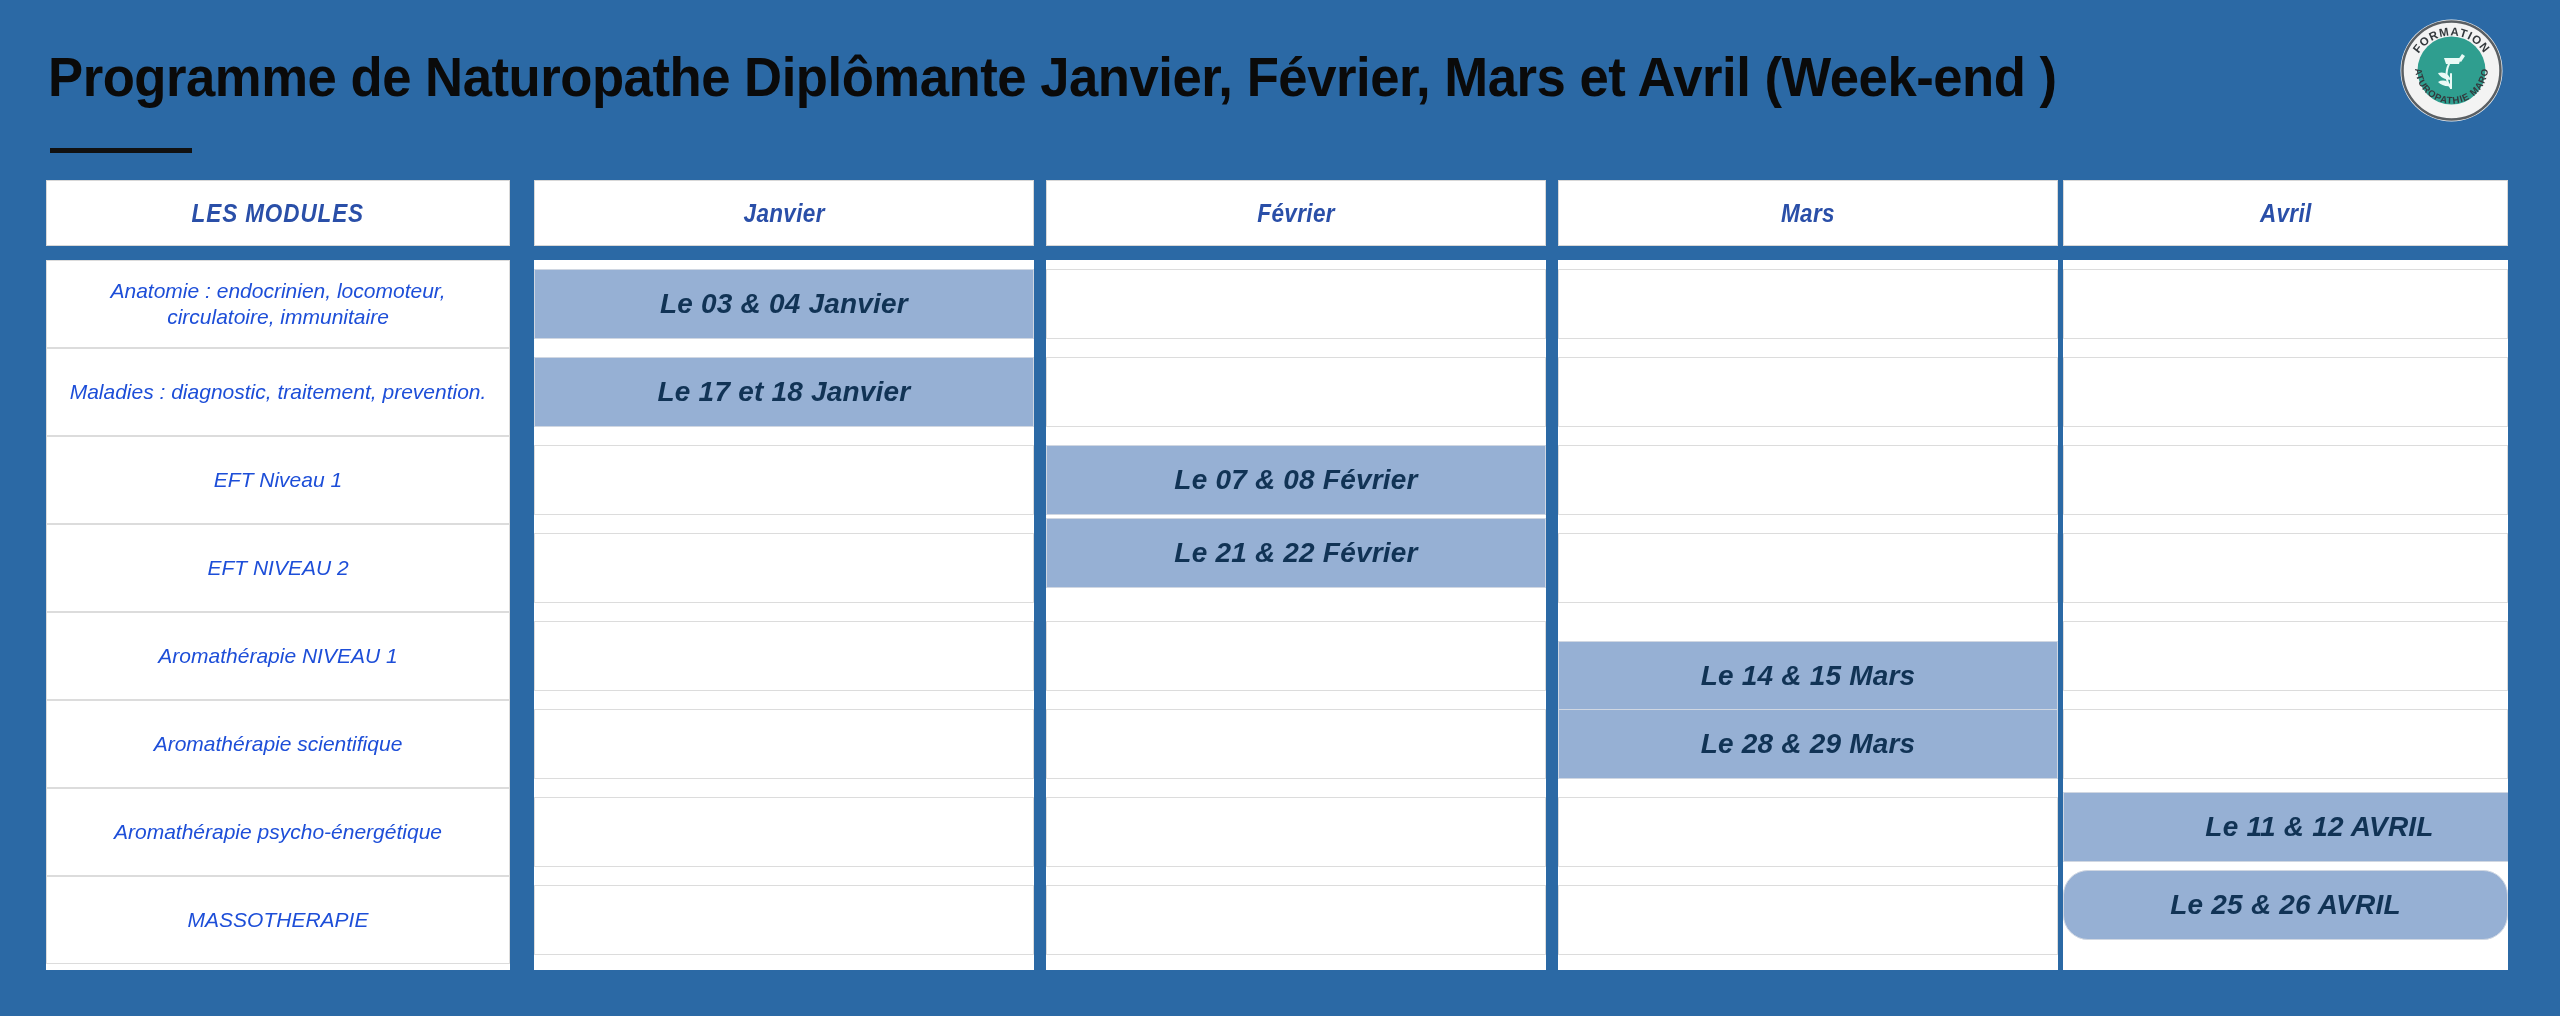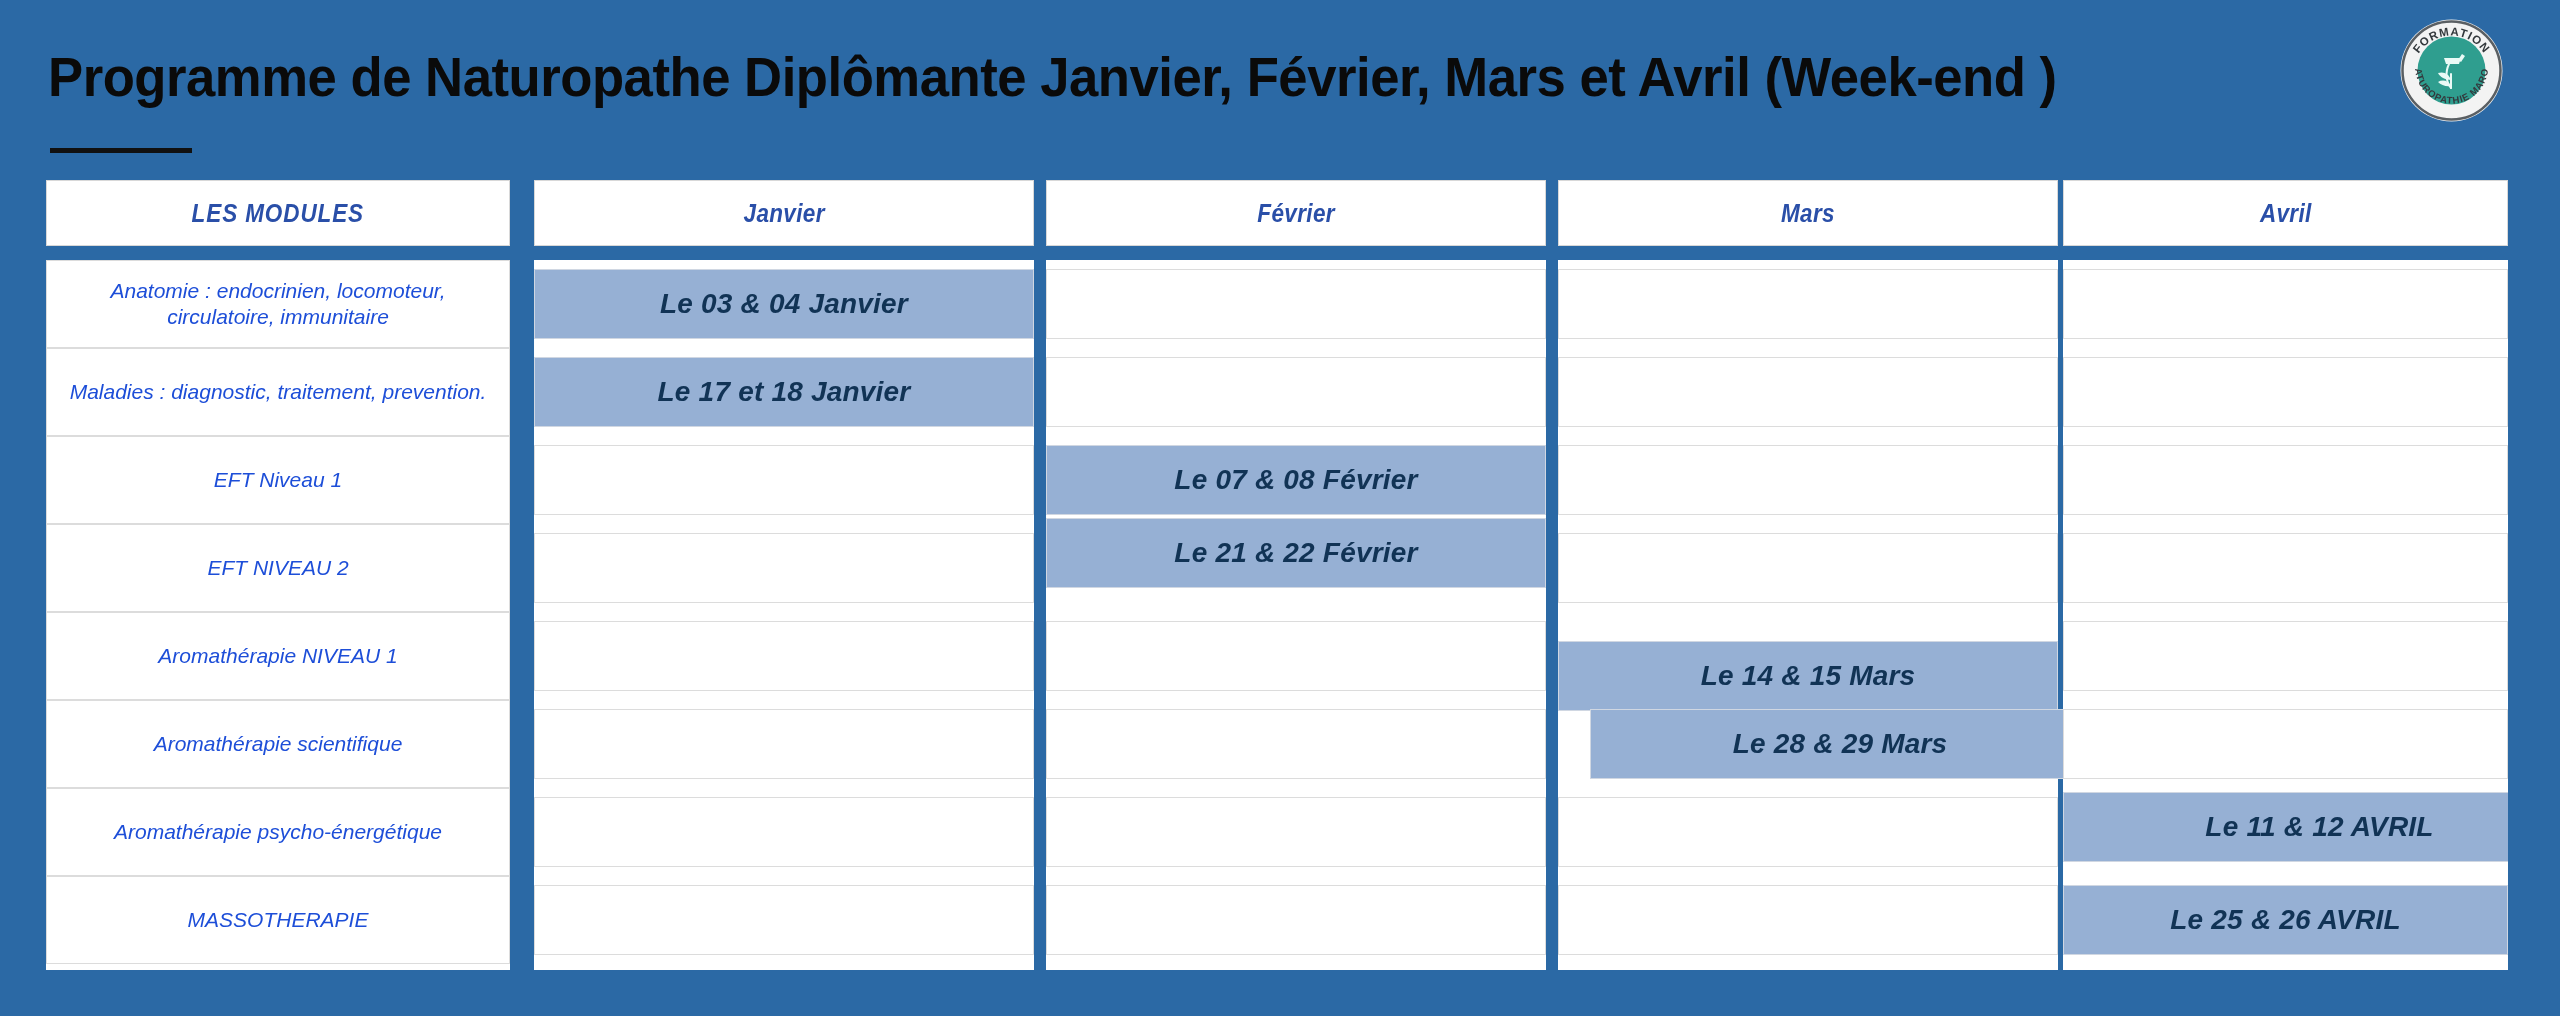--- a/index.html
+++ b/index.html
@@ -243,36 +243,36 @@
       <div class="cell date-empty" style="left: 1000px; width: 500px; top: 361px; height: 70px;"></div>
       <div class="cell date-filled" style="left: 1512px; width: 500px; top: 361px; height: 70px; margin-top: 20px;">
         <span>Le 14 &amp; 15 Mars</span>
       </div>
       <div class="cell date-empty" style="left: 2017px; width: 445px; top: 361px; height: 70px;"></div>
       <div class="cell module" style="left: 0px; width: 464px; top: 440px; height: 88px;">
         <span>Aromathérapie scientifique</span>
       </div>
       <div class="cell date-empty" style="left: 488px; width: 500px; top: 449px; height: 70px;"></div>
       <div class="cell date-empty" style="left: 1000px; width: 500px; top: 449px; height: 70px;"></div>
-      <div class="cell date-filled" style="left: 1512px; width: 500px; top: 449px; height: 70px; margin-left: 32px;">
+      <div class="cell date-filled" style="left: 1512px; width: 500px; top: 449px; height: 70px;">
         <span>Le 28 &amp; 29 Mars</span>
       </div>
       <div class="cell date-empty" style="left: 2017px; width: 445px; top: 449px; height: 70px;"></div>
       <div class="cell module" style="left: 0px; width: 464px; top: 528px; height: 88px;">
         <span>Aromathérapie psycho-énergétique</span>
       </div>
       <div class="cell date-empty" style="left: 488px; width: 500px; top: 537px; height: 70px;"></div>
       <div class="cell date-empty" style="left: 1000px; width: 500px; top: 537px; height: 70px;"></div>
       <div class="cell date-empty" style="left: 1512px; width: 500px; top: 537px; height: 70px;"></div>
       <div class="cell date-filled" style="left: 2017px; width: 513px; top: 532px; height: 70px;">
         <span>Le 11 &amp; 12 AVRIL</span>
       </div>
       <div class="cell module" style="left: 0px; width: 464px; top: 616px; height: 88px;">
         <span>MASSOTHERAPIE</span>
       </div>
       <div class="cell date-empty" style="left: 488px; width: 500px; top: 625px; height: 70px;"></div>
       <div class="cell date-empty" style="left: 1000px; width: 500px; top: 625px; height: 70px;"></div>
       <div class="cell date-empty" style="left: 1512px; width: 500px; top: 625px; height: 70px;"></div>
-      <div class="cell date-filled" style="left: 2017px; width: 445px; top: 625px; height: 70px;">
+      <div class="cell date-filled" style="left: 2017px; width: 445px; top: 610px; height: 70px; border-radius: 25px;">
         <span>Le 25 &amp; 26 AVRIL</span>
       </div>
     </div>
 </div>
 
 </body></html>

